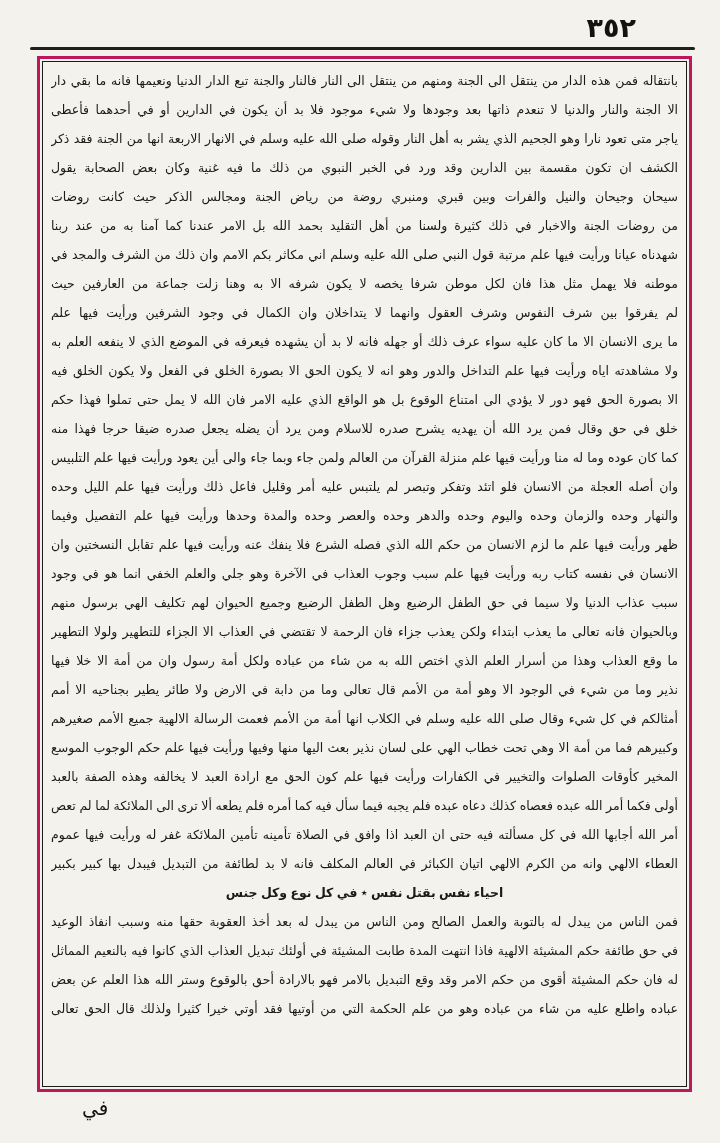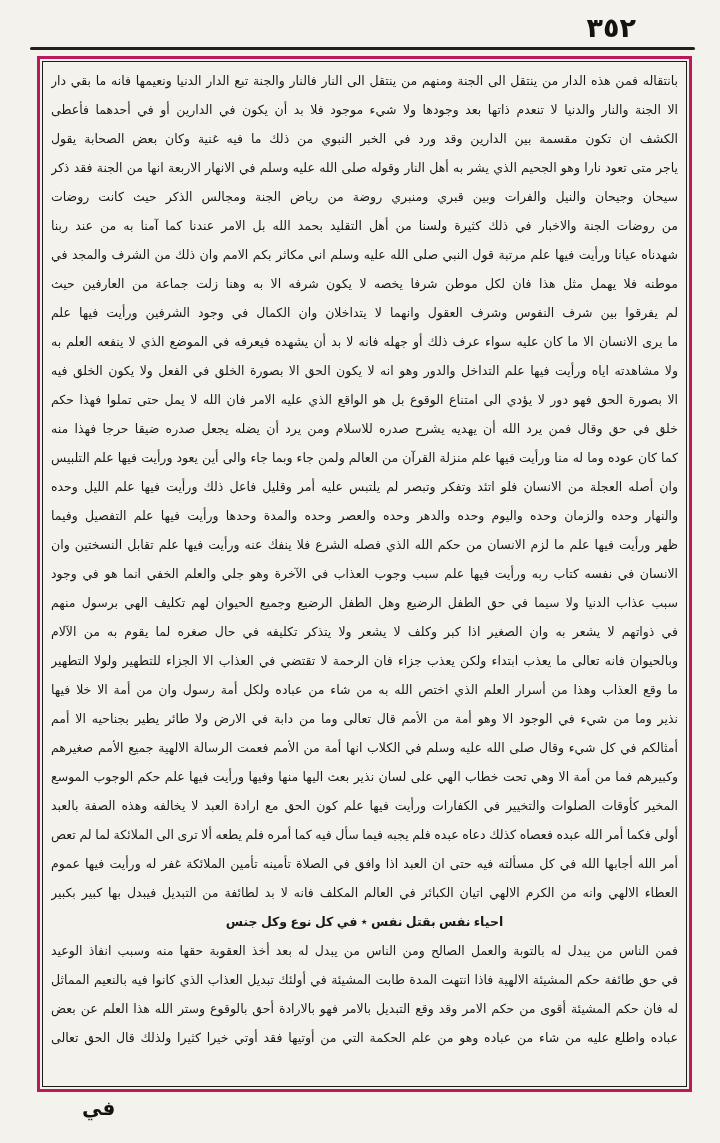--- a/index.html
+++ b/index.html
@@ -60,55 +60,54 @@
   }
   .verse{
     text-align:center;
     text-align-last:center;
     font-weight:bold;
   }
   .catchword{
     position:absolute;
     left:82px; top:1096px;
     font-size:20px;
-    font-weight:bold;
+    font-weight:normal;
     direction:rtl;
     color:#14130f;
   }
 </style>
 </head>
 <body>
 
 <div class="page-number">٣٥٢</div>
 
 <div class="top-rule"></div>
 
 <div class="frame">
   <div class="frame-inner">
     <div class="textblock">
       <div class="line">بانتقاله فمن هذه الدار من ينتقل الى الجنة ومنهم من ينتقل الى النار فالنار والجنة تبع الدار الدنيا ونعيمها فانه ما بقي دار</div>
       <div class="line">الا الجنة والنار والدنيا لا تنعدم ذاتها بعد وجودها ولا شيء موجود فلا بد أن يكون في الدارين أو في أحدهما فأعطى</div>
+      <div class="line">ياجر متى تعود نارا وهو الجحيم الذي يشر به أهل النار وقوله صلى الله عليه وسلم في الانهار الاربعة انها من الجنة فقد ذكر</div>
       <div class="line">الكشف ان تكون مقسمة بين الدارين وقد ورد في الخبر النبوي من ذلك ما فيه غنية وكان بعض الصحابة يقول</div>
-      <div class="line">ياجر متى تعود نارا وهو الجحيم الذي يشر به أهل النار وقوله صلى الله عليه وسلم في الانهار الاربعة انها من الجنة فقد ذكر</div>
       <div class="line">سيحان وجيحان والنيل والفرات وبين قبري ومنبري روضة من رياض الجنة ومجالس الذكر حيث كانت روضات</div>
       <div class="line">من روضات الجنة والاخبار في ذلك كثيرة ولسنا من أهل التقليد بحمد الله بل الامر عندنا كما آمنا به من عند ربنا</div>
       <div class="line">شهدناه عيانا ورأيت فيها علم مرتبة قول النبي صلى الله عليه وسلم اني مكاثر بكم الامم وان ذلك من الشرف والمجد في</div>
       <div class="line">موطنه فلا يهمل مثل هذا فان لكل موطن شرفا يخصه لا يكون شرفه الا به وهنا زلت جماعة من العارفين حيث</div>
       <div class="line">لم يفرقوا بين شرف النفوس وشرف العقول وانهما لا يتداخلان وان الكمال في وجود الشرفين ورأيت فيها علم</div>
       <div class="line">ما يرى الانسان الا ما كان عليه سواء عرف ذلك أو جهله فانه لا بد أن يشهده فيعرفه في الموضع الذي لا ينفعه العلم به</div>
       <div class="line">ولا مشاهدته اياه ورأيت فيها علم التداخل والدور وهو انه لا يكون الحق الا بصورة الخلق في الفعل ولا يكون الخلق فيه</div>
       <div class="line">الا بصورة الحق فهو دور لا يؤدي الى امتناع الوقوع بل هو الواقع الذي عليه الامر فان الله لا يمل حتى تملوا فهذا حكم</div>
       <div class="line">خلق في حق وقال فمن يرد الله أن يهديه يشرح صدره للاسلام ومن يرد أن يضله يجعل صدره ضيقا حرجا فهذا منه</div>
       <div class="line">كما كان عوده وما له منا ورأيت فيها علم منزلة القرآن من العالم ولمن جاء وبما جاء والى أين يعود ورأيت فيها علم التلبيس</div>
       <div class="line">وان أصله العجلة من الانسان فلو اتئد وتفكر وتبصر لم يلتبس عليه أمر وقليل فاعل ذلك ورأيت فيها علم الليل وحده</div>
       <div class="line">والنهار وحده والزمان وحده واليوم وحده والدهر وحده والعصر وحده والمدة وحدها ورأيت فيها علم التفصيل وفيما</div>
       <div class="line">ظهر ورأيت فيها علم ما لزم الانسان من حكم الله الذي فصله الشرع فلا ينفك عنه ورأيت فيها علم تقابل النسختين وان</div>
       <div class="line">الانسان في نفسه كتاب ربه ورأيت فيها علم سبب وجوب العذاب في الآخرة وهو جلي والعلم الخفي انما هو في وجود</div>
       <div class="line">سبب عذاب الدنيا ولا سيما في حق الطفل الرضيع وهل الطفل الرضيع وجميع الحيوان لهم تكليف الهي برسول منهم</div>
-      <div class="line">في ذواتهم لا يشعر به وان الصغير اذا كبر وكلف لا يشعر ولا يتذكر تكليفه في حال صغره لما يقوم به من الآلام</div>
       <div class="line">وبالحيوان فانه تعالى ما يعذب ابتداء ولكن يعذب جزاء فان الرحمة لا تقتضي في العذاب الا الجزاء للتطهير ولولا التطهير</div>
       <div class="line">ما وقع العذاب وهذا من أسرار العلم الذي اختص الله به من شاء من عباده ولكل أمة رسول وان من أمة الا خلا فيها</div>
       <div class="line">نذير وما من شيء في الوجود الا وهو أمة من الأمم قال تعالى وما من دابة في الارض ولا طائر يطير بجناحيه الا أمم</div>
       <div class="line">أمثالكم في كل شيء وقال صلى الله عليه وسلم في الكلاب انها أمة من الأمم فعمت الرسالة الالهية جميع الأمم صغيرهم</div>
       <div class="line">وكبيرهم فما من أمة الا وهي تحت خطاب الهي على لسان نذير بعث اليها منها وفيها ورأيت فيها علم حكم الوجوب الموسع</div>
       <div class="line">المخير كأوقات الصلوات والتخيير في الكفارات ورأيت فيها علم كون الحق مع ارادة العبد لا يخالفه وهذه الصفة بالعبد</div>
       <div class="line">أولى فكما أمر الله عبده فعصاه كذلك دعاه عبده فلم يجبه فيما سأل فيه كما أمره فلم يطعه ألا ترى الى الملائكة لما لم تعص</div>
       <div class="line">أمر الله أجابها الله في كل مسألته فيه حتى ان العبد اذا وافق في الصلاة تأمينه تأمين الملائكة غفر له ورأيت فيها عموم</div>
       <div class="line">العطاء الالهي وانه من الكرم الالهي اتيان الكبائر في العالم المكلف فانه لا بد لطائفة من التبديل فيبدل بها كبير بكبير</div>
       <div class="line verse">احياء نفس بقتل نفس ٭ في كل نوع وكل جنس</div>

